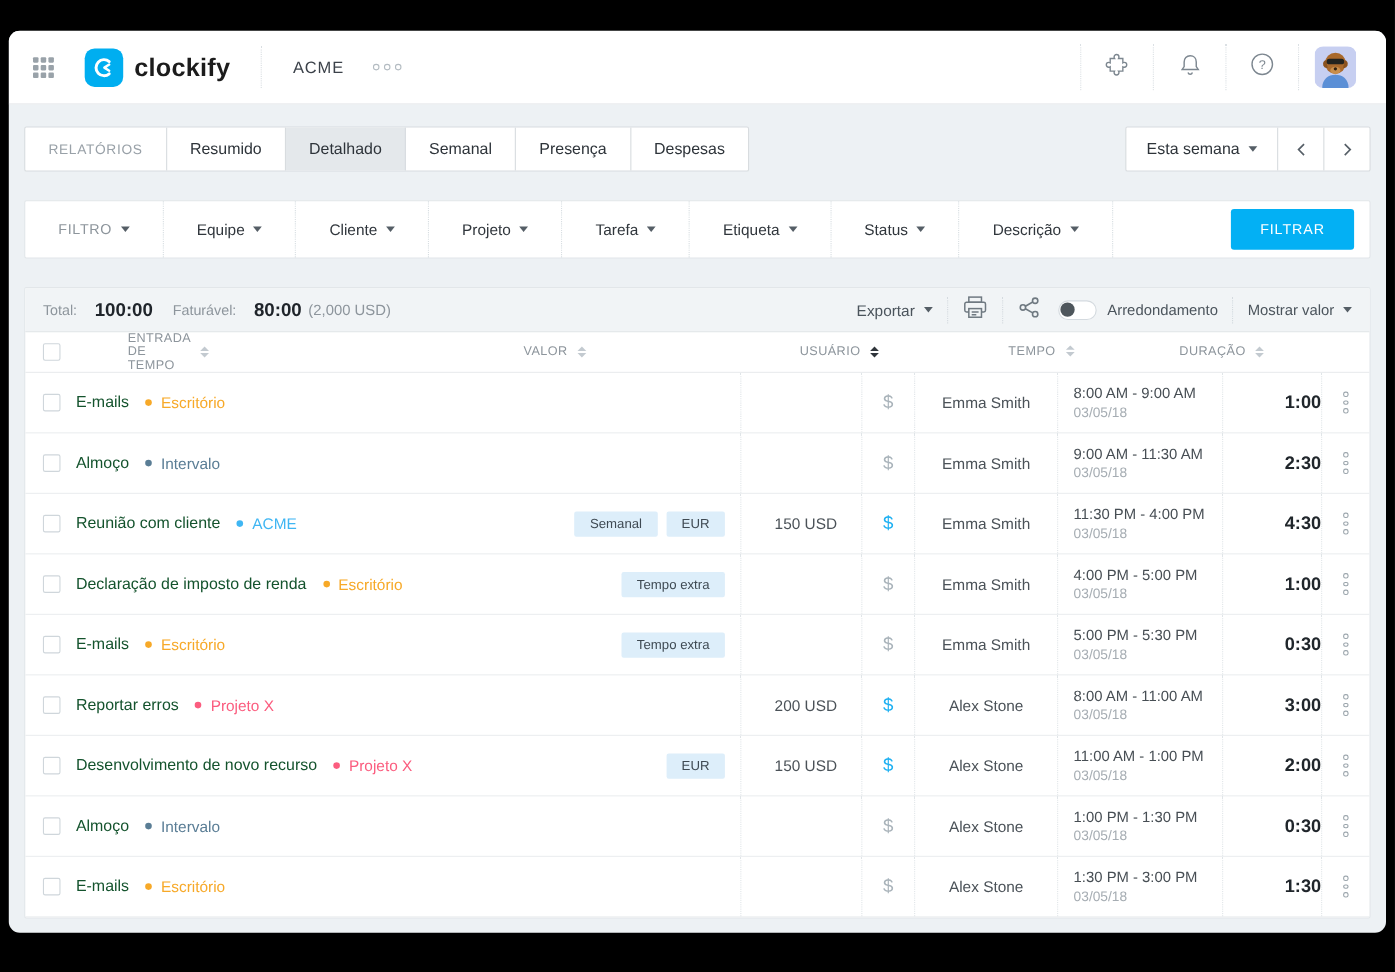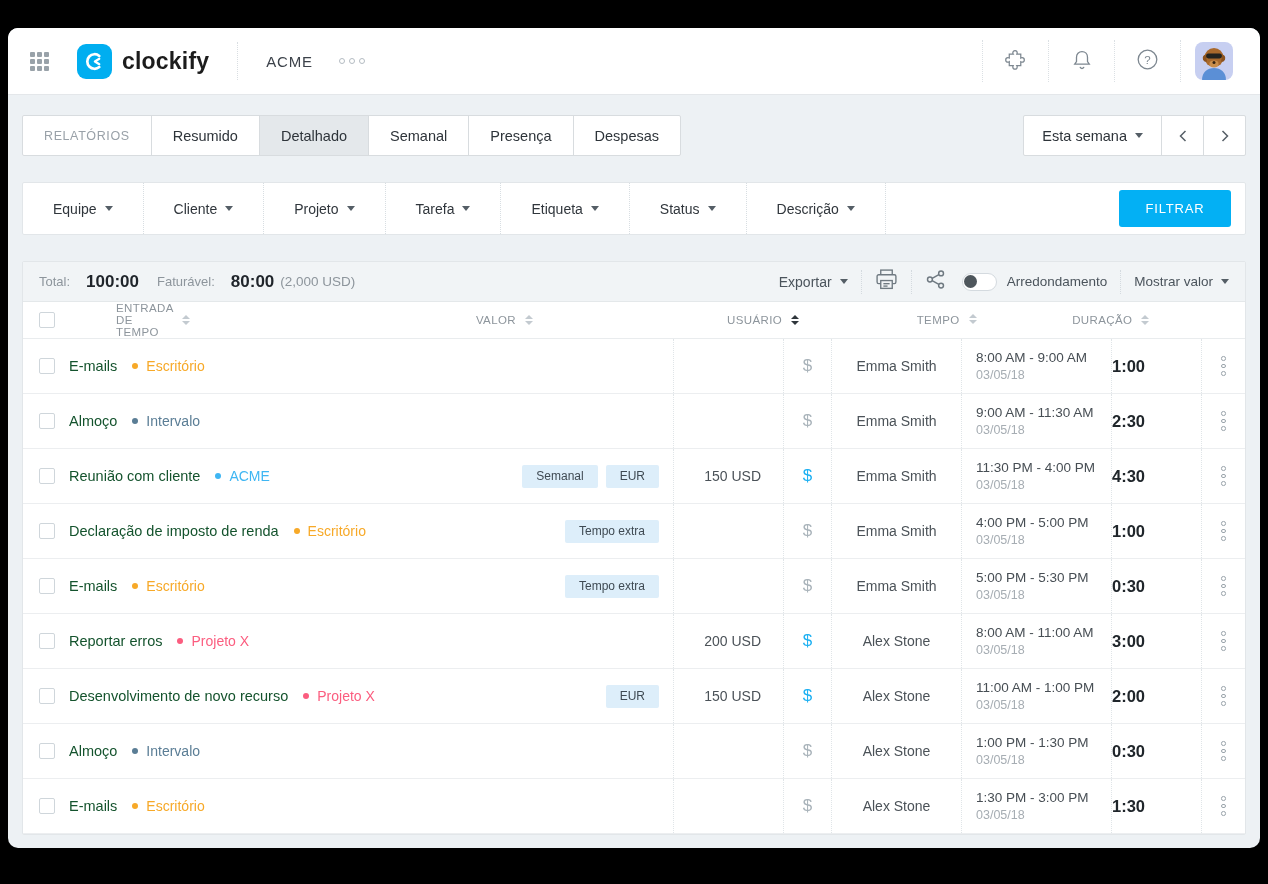--- a/index.html
+++ b/index.html
@@ -83,21 +83,21 @@
   
   .thead { height:37px; display:flex; align-items:center; border-bottom:1px solid #e9ecee;
     color:#8d959c; font-size:11.5px; letter-spacing:.4px;gap:48px; }
   .c-check { width:46px; display:flex; align-items:center; padding-left:16px; }
   .c-entry { flex:1; display:flex; align-items:center; }
   .c-tags { width:170px; display:flex; align-items:center; justify-content:flex-end; gap:8px; padding-right:14px; }
   .c-valor { width:110px; display:flex; align-items:center; }
   .c-bill { width:48px; display:flex; align-items:center; justify-content:center; }
   .c-user { width:130px; display:flex; align-items:center; justify-content:center; }
   .c-time { width:150px; display:flex; flex-direction:column; justify-content:center; padding-left:14px; }
-  .c-dur { width:90px; display:flex; align-items:center; justify-content:flex-start; }
+  .c-dur { width:90px; display:flex; align-items:center; justify-content:flex-end; }
   .c-menu { width:44px; display:flex; align-items:center; justify-content:center; }
   .thead .c-valor, .thead .c-user, .thead .c-time, .thead .c-dur { flex-direction:row; justify-content:center; padding:0; }
   .checkbox { width:16px; height:16px; background:#fff; border:1px solid #cfd6db; border-radius:2px; cursor:pointer; }
   .sort { display:inline-flex; flex-direction:column; gap:2px; margin-left:9px; cursor:pointer; }
   .sort i { width:0; height:0; border-left:4px solid transparent; border-right:4px solid transparent; }
   .sort .up { border-bottom:4.5px solid #c3cad0; }
   .sort .down { border-top:4.5px solid #c3cad0; }
   .sort.active .up { border-bottom-color:#2f353b; }
   .sort.active .down { border-top-color:#2f353b; }
 
@@ -216,20 +216,24 @@
       </div>
       <div class="nav-btn">
         <svg width="10" height="14" viewBox="0 0 10 14">
             <polyline points="2.5,2 7.5,7 2.5,12" fill="none" stroke="#565f67" stroke-width="1.5"></polyline>
           </svg>
       </div>
     </div>
   </div>
 
   <div class="filter-card" id="filters-container">
+    <div class="filter-item flabel">
+      <span>FILTRO</span>
+      <span class="caret"></span>
+    </div>
     <div class="filter-item">
         <span>Equipe</span>
         <span class="caret"></span>
       </div>
       <div class="filter-item">
         <span>Cliente</span>
         <span class="caret"></span>
       </div>
       <div class="filter-item">
         <span>Projeto</span>

